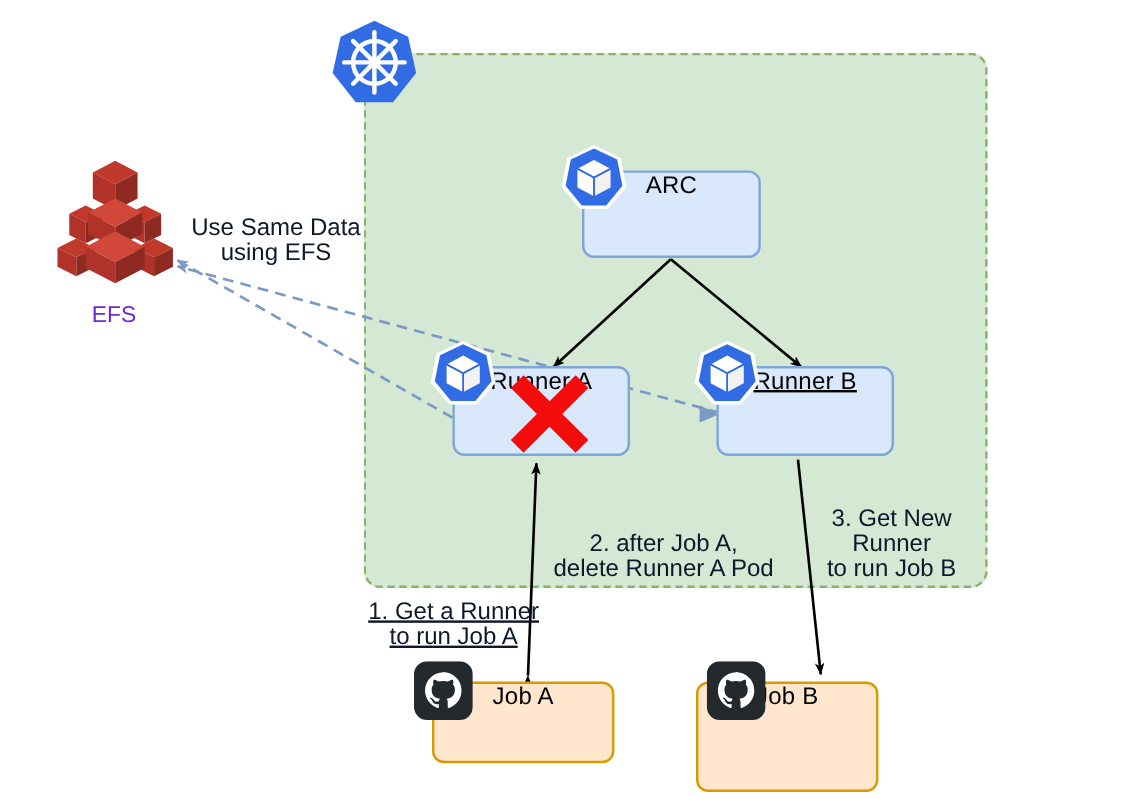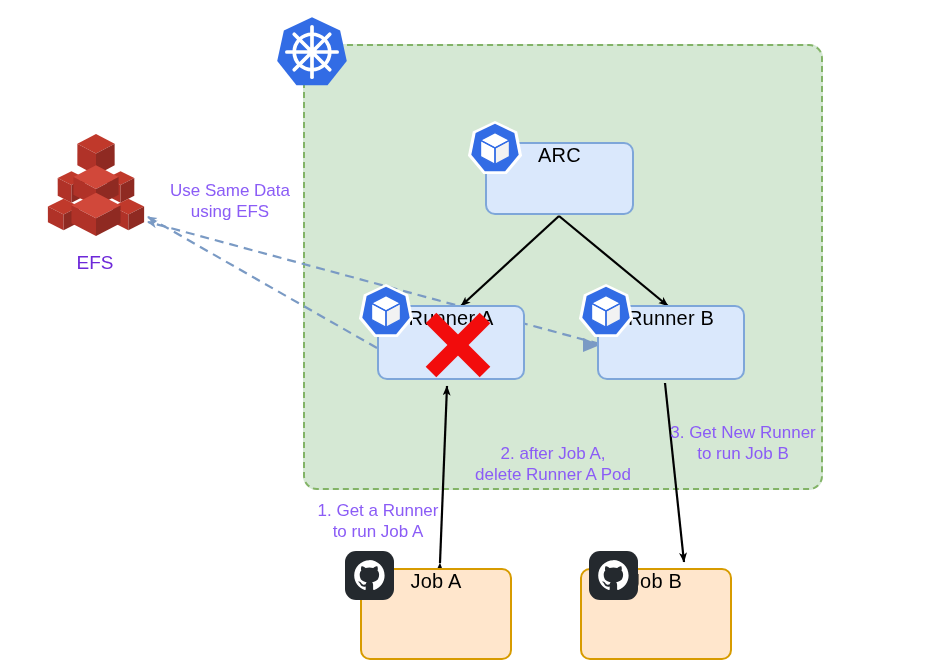--- a/index.html
+++ b/index.html
@@ -49,22 +49,22 @@
   .node-blue {
     background: #dae8fc;
     border: 2px solid #7ea6d9;
   }
   .node-orange {
     background: #ffe6cc;
     border: 2px solid #d79b00;
   }
   #arc-box   { left: 485px; top: 142px; width: 149px; height: 73px; }
   #runner-a-box { left: 377px; top: 305px; width: 148px; height: 75px; }
-  #runner-b-box { left: 597px; top: 305px; width: 148px; height: 75px; }
-  #job-a-box { left: 360px; top: 568px; width: 152px; height: 92px; }
+  #runner-b-box { left: 597px; top: 305px; width: 148px; height: 75px; text-decoration: underline; }
+  #job-a-box { left: 360px; top: 568px; width: 152px; height: 68px; }
   #job-b-box { left: 580px; top: 568px; width: 152px; height: 92px; }
 
   .k8s-badge {
     position: absolute;
     width: 58px;
     height: 58px;
   }
   #arc-badge      { left: 466px; top: 119px; }
   #runner-a-badge { left: 357px; top: 282px; }
   #runner-b-badge { left: 577px; top: 282px; }
@@ -97,28 +97,28 @@
     left: 30px;
     top: 252px;
     width: 130px;
     text-align: center;
     font-size: 19px;
     color: #6d28d9;
   }
 
   .diagram-label {
     position: absolute;
-    font-size: 17px;
-    color: #8b5cf6;
+    font-size: 20px;
+    color: #0f172a;
     line-height: 21px;
     text-align: center;
     white-space: pre-line;
   }
   #label-efs-link { left: 150px; top: 180px; width: 160px; }
-  #label-step1    { left: 298px; top: 500px; width: 160px; }
+  #label-step1    { left: 298px; top: 500px; width: 160px; text-decoration: underline; }
   #label-step2    { left: 458px; top: 406px; width: 190px; margin-top: 37px; }
   #label-step3    { left: 658px; top: 422px; width: 170px; }
 
   .red-x {
     position: absolute;
     left: 423px;
     top: 310px;
     width: 70px;
     height: 70px;
   }

